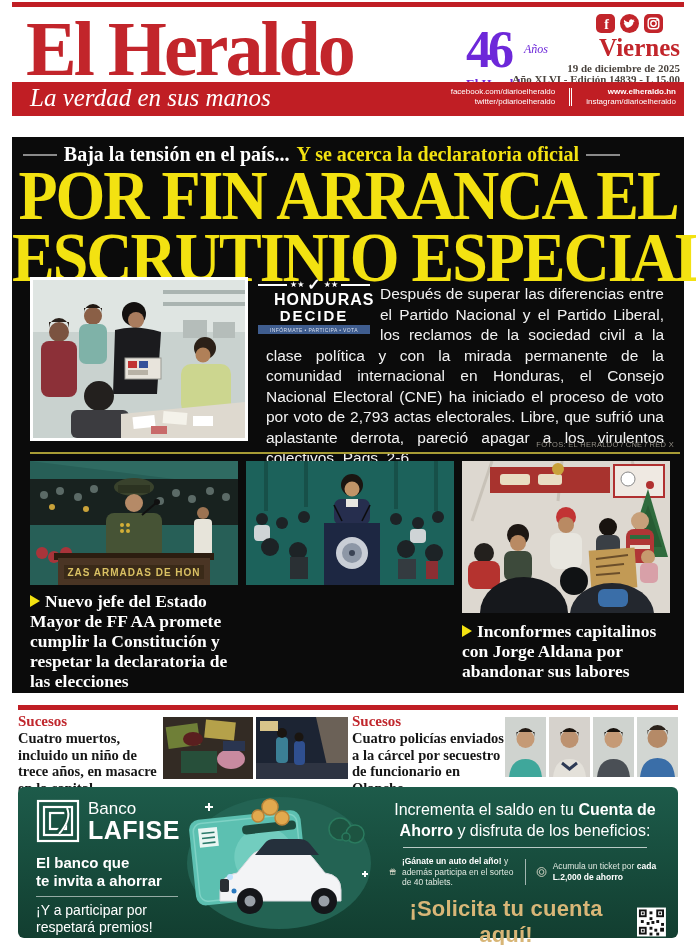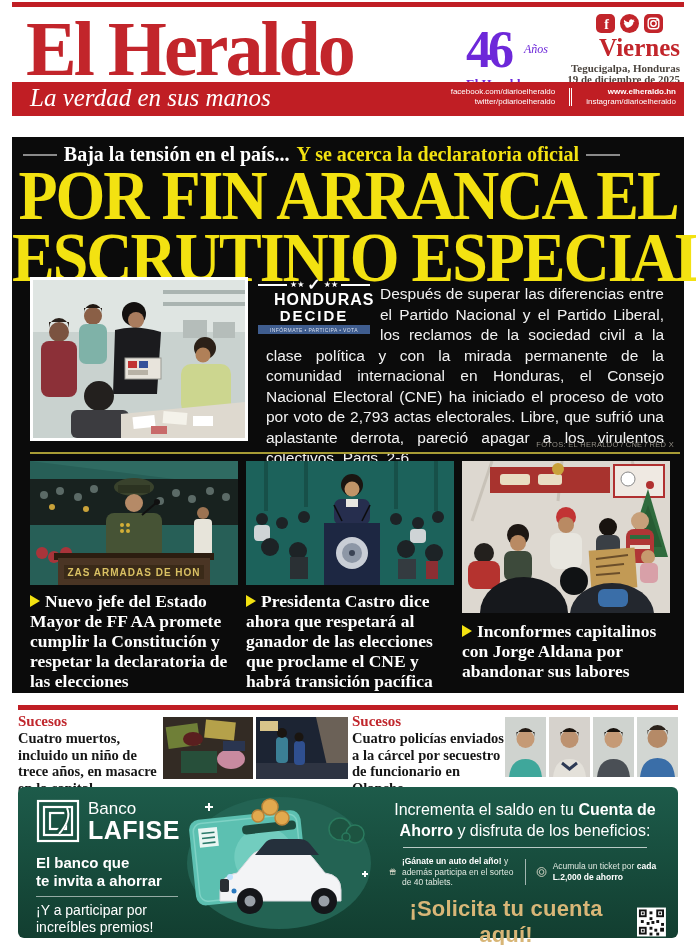--- a/index.html
+++ b/index.html
@@ -127,21 +127,20 @@
     <svg width="19" height="19" viewBox="0 0 19 19">
       <rect x="0" y="0" width="19" height="19" rx="5" fill="#c2252b"></rect>
       <rect x="4.2" y="4.2" width="10.6" height="10.6" rx="3" fill="none" stroke="#fff" stroke-width="1.4"></rect>
       <circle cx="9.5" cy="9.5" r="2.7" fill="none" stroke="#fff" stroke-width="1.4"></circle>
       <circle cx="13.1" cy="5.9" r="1" fill="#fff"></circle>
     </svg>
   </div>
 
   <div class="abs weekday">Viernes</div>
   <div class="abs edition-block">
-    <div>Tegucigalpa, Honduras</div>
     <div>19 de diciembre de 2025</div>
     <div>Año XLVI - Edición 14839 - L 15.00</div>
   </div>
 
   <div class="abs slogan-bar">
     <div class="slogan">La verdad en sus manos</div>
     <div class="social-urls">
       <div class="col">
         <div>facebook.com/diarioelheraldo</div>
         <div>twitter/pdiarioelheraldo</div>
@@ -300,21 +299,20 @@
           <circle cx="106" cy="28" r="7.5" fill="#c09468"></circle>
         <rect x="88" y="38" width="36" height="26" rx="7" fill="#262e4e"></rect>
         <rect x="100" y="38" width="12" height="8" fill="#e8e6e0"></rect>
         <rect x="78" y="62" width="56" height="62" fill="#1d2742"></rect>
         <circle cx="106" cy="92" r="16" fill="#c9ced6"></circle>
           <circle cx="106" cy="92" r="10" fill="#8d97a6"></circle>
           <circle cx="106" cy="92" r="3" fill="#3a4354"></circle>
         <line x1="96" y1="60" x2="88" y2="44" stroke="#0d0d0d" stroke-width="1.6"></line>
           <line x1="116" y1="60" x2="124" y2="44" stroke="#0d0d0d" stroke-width="1.6"></line>
       </svg>
-      <div class="caption"><span class="tri"></span><span>Presidenta Castro dice ahora que respetará al ganador de las elecciones que proclame el CNE y habrá transición pacífica</span></div>
     </div>
 
     <div class="card" style="left:450px;">
       <svg class="ph" height="152" viewBox="0 0 208 152">
         <rect width="208" height="152" fill="#ddd8d0"></rect>
         <g stroke="#c8c2b8" stroke-width="3">
             <line x1="30" y1="0" x2="10" y2="60"></line>
             <line x1="100" y1="0" x2="96" y2="40"></line>
             <line x1="170" y1="0" x2="186" y2="50"></line>
           </g>
@@ -439,21 +437,21 @@
           <div class="b2">LAFISE</div>
         </div>
       </div>
       <div class="ad-tag">
         <div>El banco que</div>
         <div>te invita a ahorrar</div>
       </div>
       <div class="ad-hr"></div>
       <div class="ad-promo">
         <div>¡Y a participar por</div>
-        <div>increíbles premios!</div>
+        <div>respetará premios!</div>
       </div>
     </div>
 
     <svg class="ad-illu" width="195" height="139" viewBox="0 0 195 139">
       <ellipse cx="95" cy="70" rx="92" ry="66" fill="#236353"></ellipse>
       <g transform="rotate(-6 62 62)">
         <rect x="8" y="22" width="112" height="86" rx="10" fill="#5cc0b1"></rect>
         <rect x="12" y="26" width="104" height="78" rx="8" fill="none" stroke="#7fd2c5" stroke-width="1.5"></rect>
         <circle cx="80" cy="66" r="30" fill="#72cdbf"></circle>
         <rect x="17" y="31" width="19" height="19" fill="#eaf6f3"></rect>

